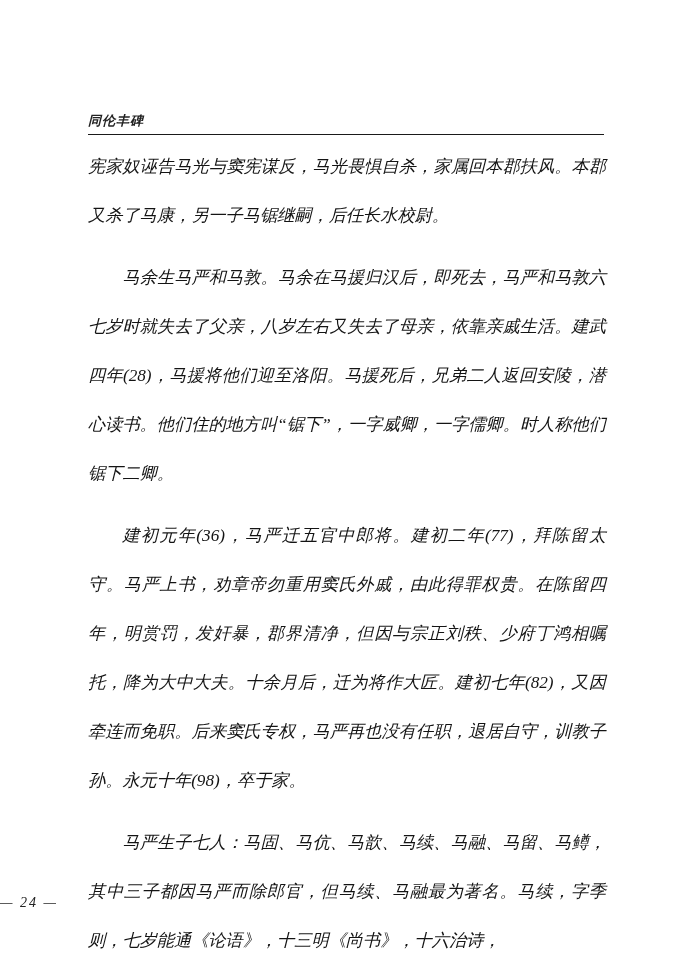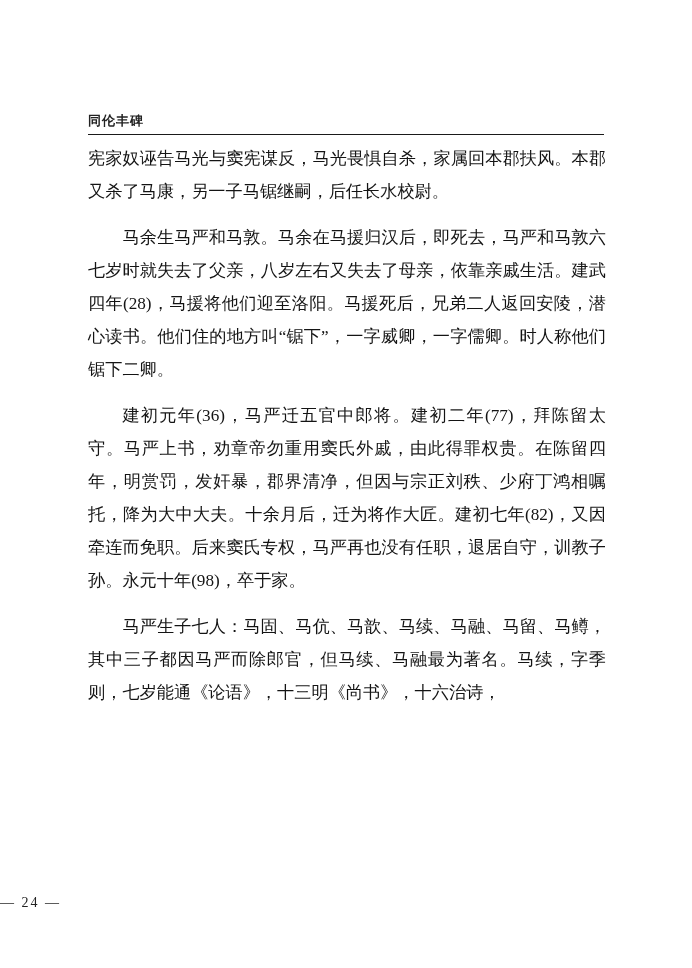--- a/index.html
+++ b/index.html
@@ -12,20 +12,21 @@
     background: #ffffff;
     font-family: "Liberation Serif", "DejaVu Serif", serif;
     color: #1a1a1a;
     overflow: hidden;
   }
   .page {
     position: relative;
     width: 692px;
     height: 968px;
     box-sizing: border-box;
+    font-style: italic;
   }
   .header {
     position: absolute;
     left: 88px;
     top: 112px;
     font-size: 13px;
     font-weight: bold;
     letter-spacing: 1px;
     color: #222;
     font-family: "Liberation Sans", "DejaVu Sans", sans-serif;
@@ -37,21 +38,21 @@
     width: 516px;
     height: 1px;
     background: #1a1a1a;
   }
   .body-text {
     position: absolute;
     left: 88px;
     top: 142px;
     width: 518px;
     font-size: 17.2px;
-    line-height: 33px;
+    line-height: 49px;
     text-align: justify;
     text-justify: inter-ideograph;
     color: #141414;
   }
   .body-text p {
     margin: 0;
     text-indent: 0;
   }
   .body-text p.indent {
     text-indent: 2em;

